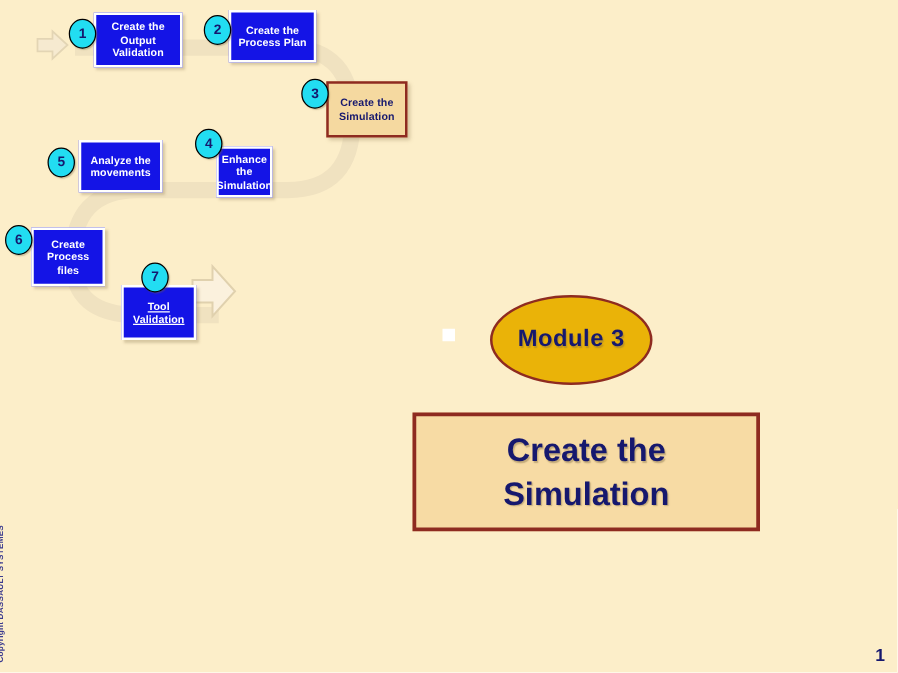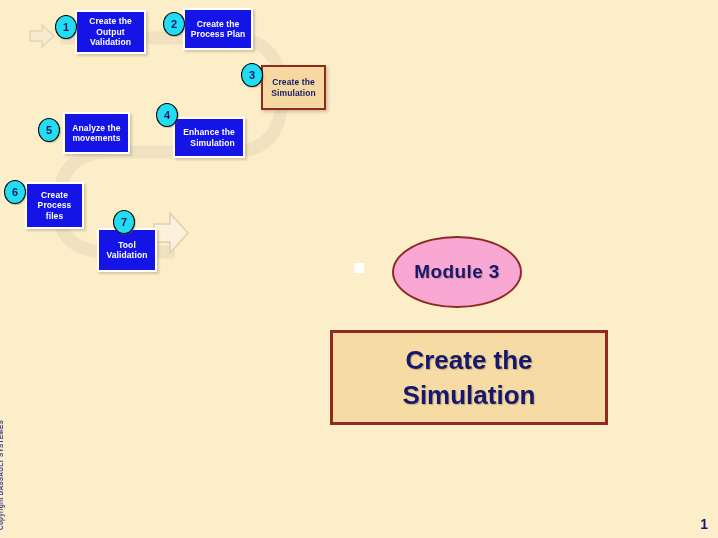--- a/index.html
+++ b/index.html
@@ -77,21 +77,21 @@
   }
 
   
   .module-ellipse {
     position: absolute;
     left: 392px;
     top: 236px;
     width: 126px;
     height: 68px;
     border-radius: 50%;
-    background: #f9a8d4;
+    background: #eab308;
     border: 2px solid #8e2b20;
     display: flex;
     align-items: center;
     justify-content: center;
     color: #16186e;
     font-size: 19px;
     font-weight: bold;
     letter-spacing: 0.4px;
     text-shadow: 1px 1px 1px rgba(130,110,70,0.45);
   }
@@ -184,21 +184,21 @@
 
   <div class="badge" style="left:241px; top:63px;">3</div>
   <div class="pbox highlight" style="left:261px; top:65px; width:65px; height:45px;">
     <div>
       <span>Create the</span><br>
       <span>Simulation</span>
     </div>
   </div>
 
   <div class="badge" style="left:156px; top:103px;">4</div>
-  <div class="pbox normal" style="left:173px; top:117px; width:72px; height:41px;text-align:right;">
+  <div class="pbox normal" style="left:173px; top:117px; width:45px; height:41px;">
     <div>
       <span>Enhance the</span><br>
       <span>Simulation</span>
     </div>
   </div>
 
   <div class="badge" style="left:38px; top:118px;">5</div>
   <div class="pbox normal" style="left:63px; top:112px; width:67px; height:42px;">
     <div>
       <span>Analyze the</span><br>
@@ -209,21 +209,21 @@
   <div class="badge" style="left:4px; top:180px;">6</div>
   <div class="pbox normal" style="left:25px; top:182px; width:59px; height:47px;align-items:center;">
     <div>
       <span>Create</span><br>
       <span>Process</span><br>
       <span>files</span>
     </div>
   </div>
 
   <div class="badge" style="left:113px; top:210px;">7</div>
-  <div class="pbox normal" style="left:97px; top:228px; width:60px; height:44px;">
+  <div class="pbox normal" style="left:97px; top:228px; width:60px; height:44px;text-decoration:underline;">
     <div>
       <span>Tool</span><br>
       <span>Validation</span>
     </div>
   </div>
 
   <div class="bullet-square"></div>
   <div class="module-ellipse">
     <span>Module  3</span>
   </div>

